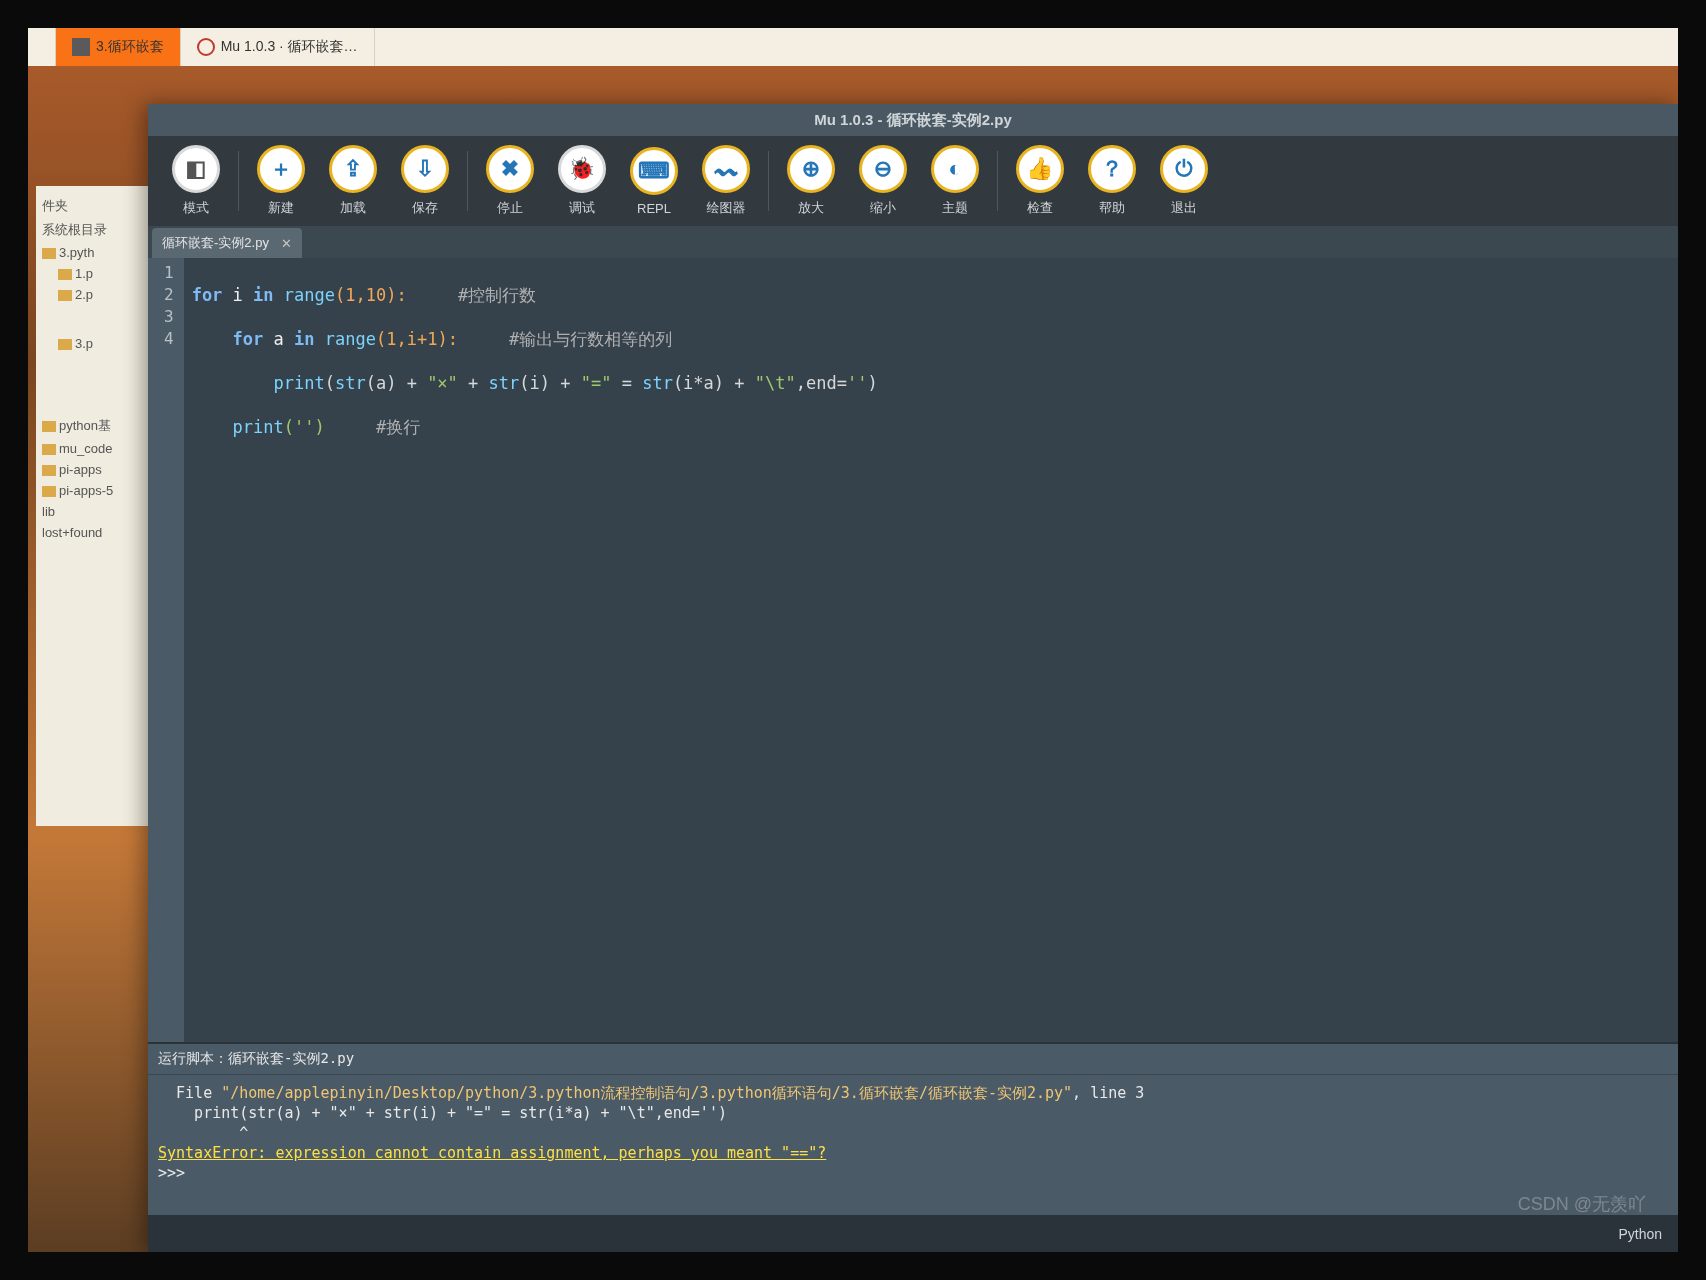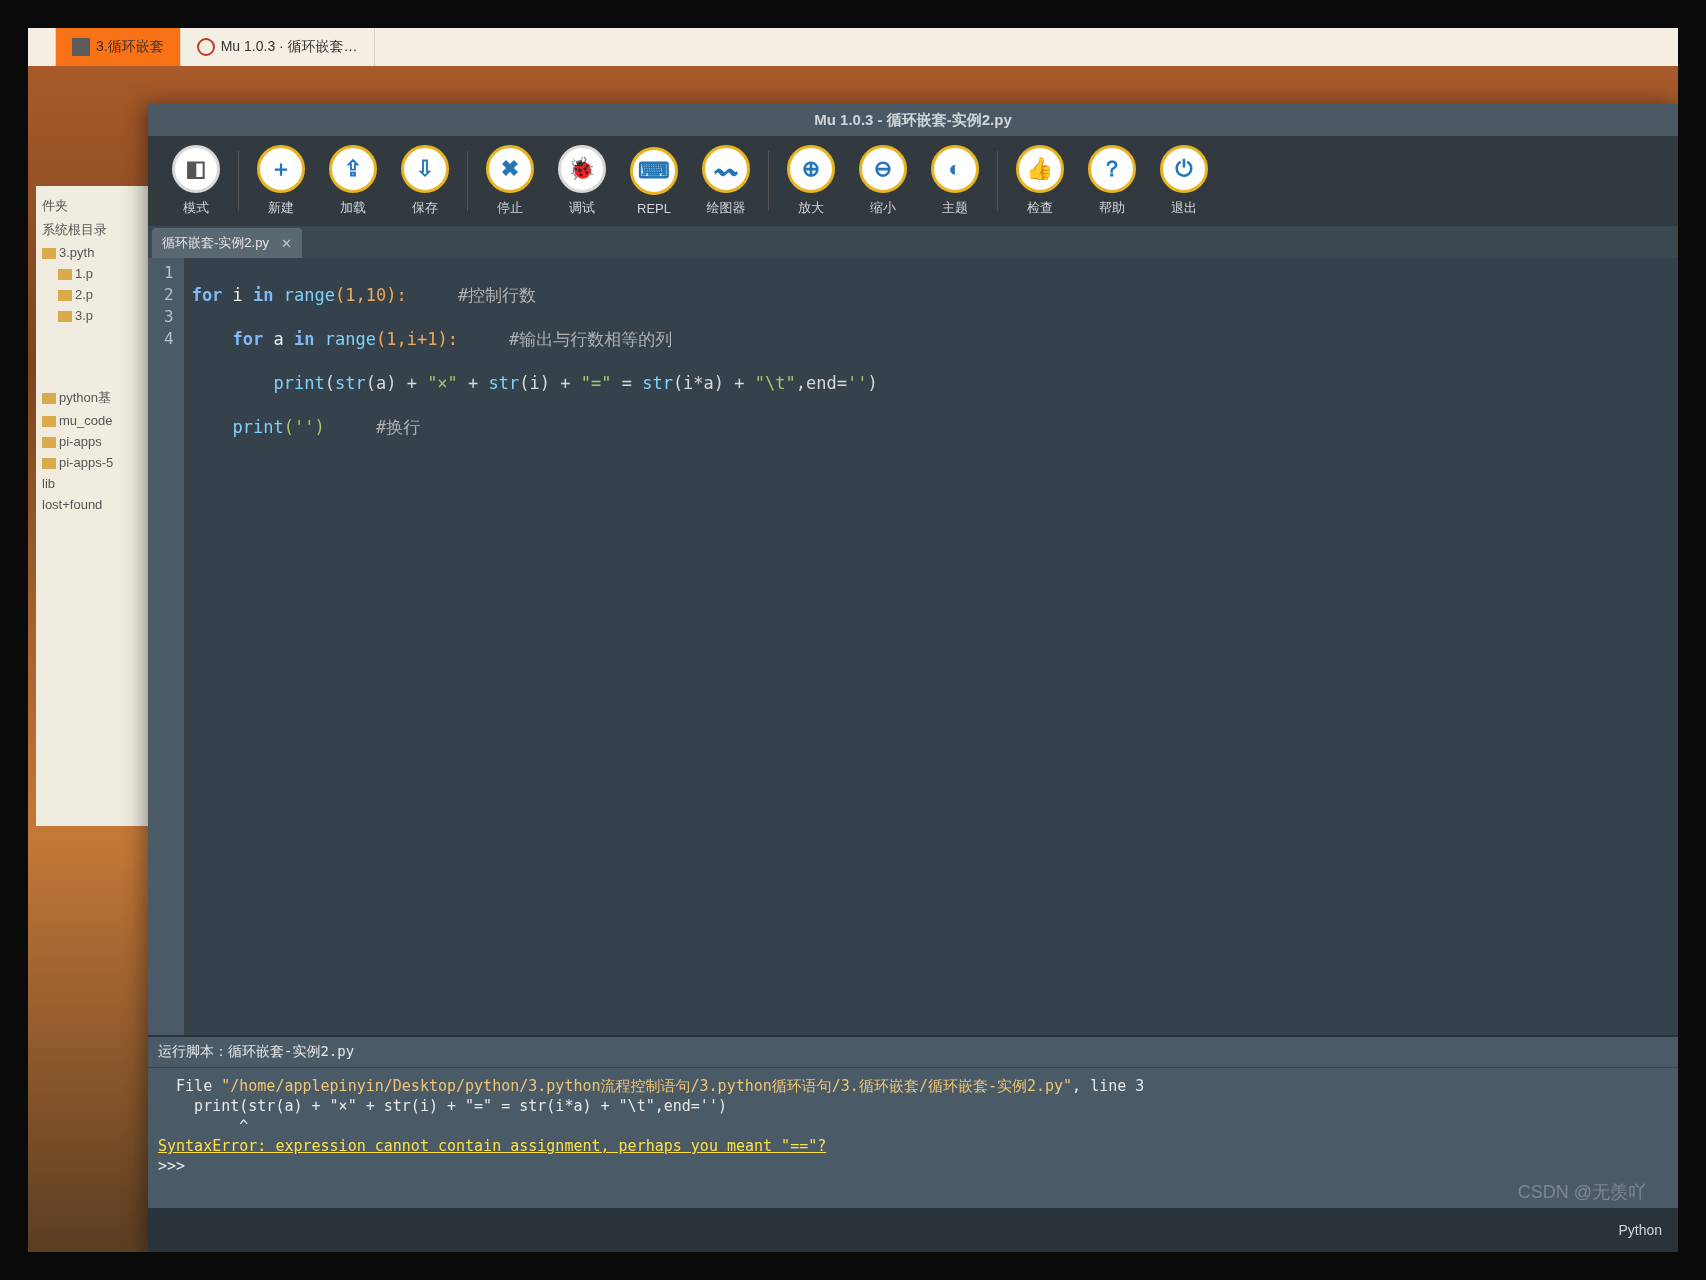--- a/index.html
+++ b/index.html
@@ -192,33 +192,33 @@
     }
     .repl-body {
       padding: 8px 10px;
       white-space: pre;
       line-height: 20px;
       min-height: 140px;
     }
     .hl-path { color: #f0c674; }
     .hl-err { color: #fde047; text-decoration: underline; }
     .status-bar {
-      height: 44px;
+      height: 37px;
       background: #2b333a;
       color: #cfd6db;
       display: flex;
       align-items: center;
       justify-content: flex-end;
       padding: 0 16px;
       font-size: 14px;
     }
     .watermark {
       position: absolute;
       right: 60px;
-      bottom: 76px;
+      bottom: 64px;
       color: rgba(220,220,220,.35);
       font-size: 18px;
       font-family: Arial;
       z-index: 999;
     }
   </style>
 </head>
 <body>
 
 <div class="monitor-bezel"></div>
@@ -236,21 +236,21 @@
 </div>
 
 <div class="desktop-area">
 
   <div class="file-manager">
     <div class="fm-row">件夹</div>
     <div class="fm-row">系统根目录</div>
     <div class="fm-row"><span class="fm-folder"></span><span>3.pyth</span></div>
     <div class="fm-row" style="padding-left:18px;"><span class="fm-folder"></span><span>1.p</span></div>
     <div class="fm-row" style="padding-left:18px;"><span class="fm-folder"></span><span>2.p</span></div>
-    <div class="fm-row" style="padding-left:18px;"><span class="fm-folder"></span><span>3.p</span></div>
+    <div class="fm-row" style="padding-left:18px;margin-top:28px;"><span class="fm-folder"></span><span>3.p</span></div>
     <div style="height:60px;"></div>
     <div class="fm-row"><span class="fm-folder"></span><span>python基</span></div>
     <div class="fm-row"><span class="fm-folder"></span><span>mu_code</span></div>
     <div class="fm-row"><span class="fm-folder"></span><span>pi-apps</span></div>
     <div class="fm-row"><span class="fm-folder"></span><span>pi-apps-5</span></div>
     <div class="fm-row"><span>lib</span></div>
     <div class="fm-row"><span>lost+found</span></div>
   </div>
 
   <div class="mu-window">

